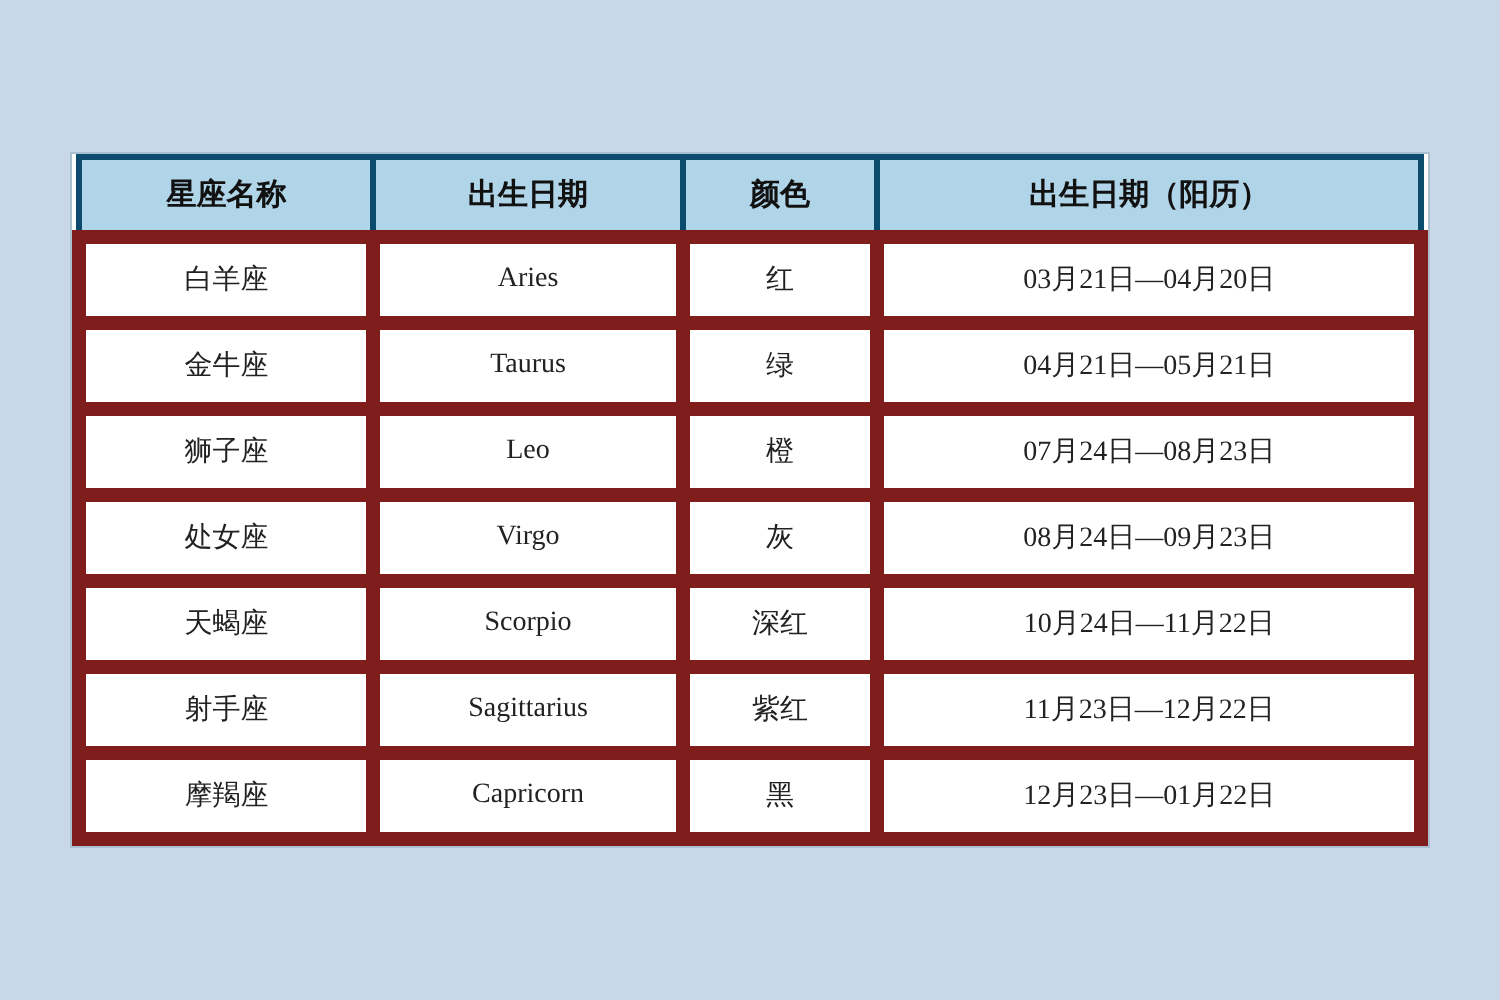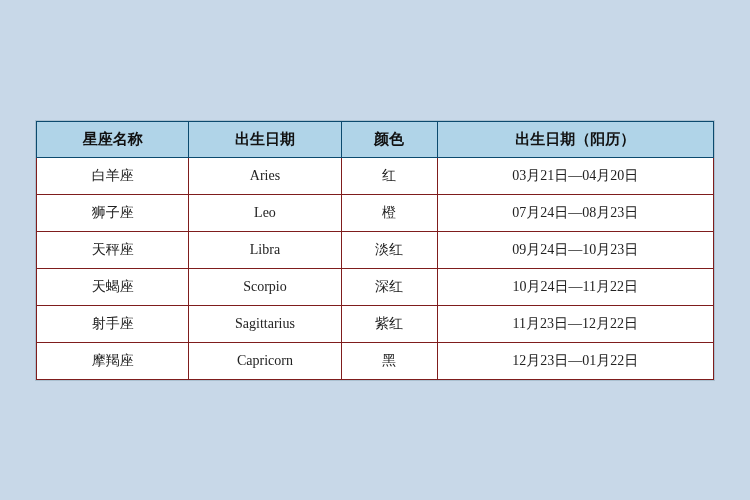--- a/index.html
+++ b/index.html
@@ -27,34 +27,34 @@
     table {
       width: 100%;
       border-collapse: collapse;
     }
 
     thead tr {
       background-color: #b0d4e8;
     }
 
     thead th {
-      border: 1px solid #0c4a6e;
+      border: 3px solid #0c4a6e;
       padding: 8px 10px;
       text-align: center;
       font-size: 15px;
       font-weight: bold;
       color: #111;
     }
 
     tbody tr {
       background-color: #ffffff;
     }
 
     tbody td {
-      border: 1px solid #7f1d1d;
+      border: 7px solid #7f1d1d;
       padding: 9px 10px;
       text-align: center;
       font-size: 14px;
       color: #222;
     }
 
     tbody td:nth-child(2) {
       font-family: Liberation Serif, serif;
     }
   </style>
@@ -72,30 +72,36 @@
       </tr>
     </thead>
     <tbody id="table-body">
     <tr>
           <td>白羊座</td>
           <td>Aries</td>
           <td>红</td>
           <td>03月21日—04月20日</td>
         </tr>
         <tr>
+          <td>金牛座</td>
+          <td>Taurus</td>
+          <td>绿</td>
+          <td>04月21日—05月21日</td>
+        </tr>
+        <tr>
           <td>狮子座</td>
           <td>Leo</td>
           <td>橙</td>
           <td>07月24日—08月23日</td>
         </tr>
         <tr>
-          <td>天秤座</td>
-          <td>Libra</td>
-          <td>淡红</td>
-          <td>09月24日—10月23日</td>
+          <td>处女座</td>
+          <td>Virgo</td>
+          <td>灰</td>
+          <td>08月24日—09月23日</td>
         </tr>
         <tr>
           <td>天蝎座</td>
           <td>Scorpio</td>
           <td>深红</td>
           <td>10月24日—11月22日</td>
         </tr>
         <tr>
           <td>射手座</td>
           <td>Sagittarius</td>

